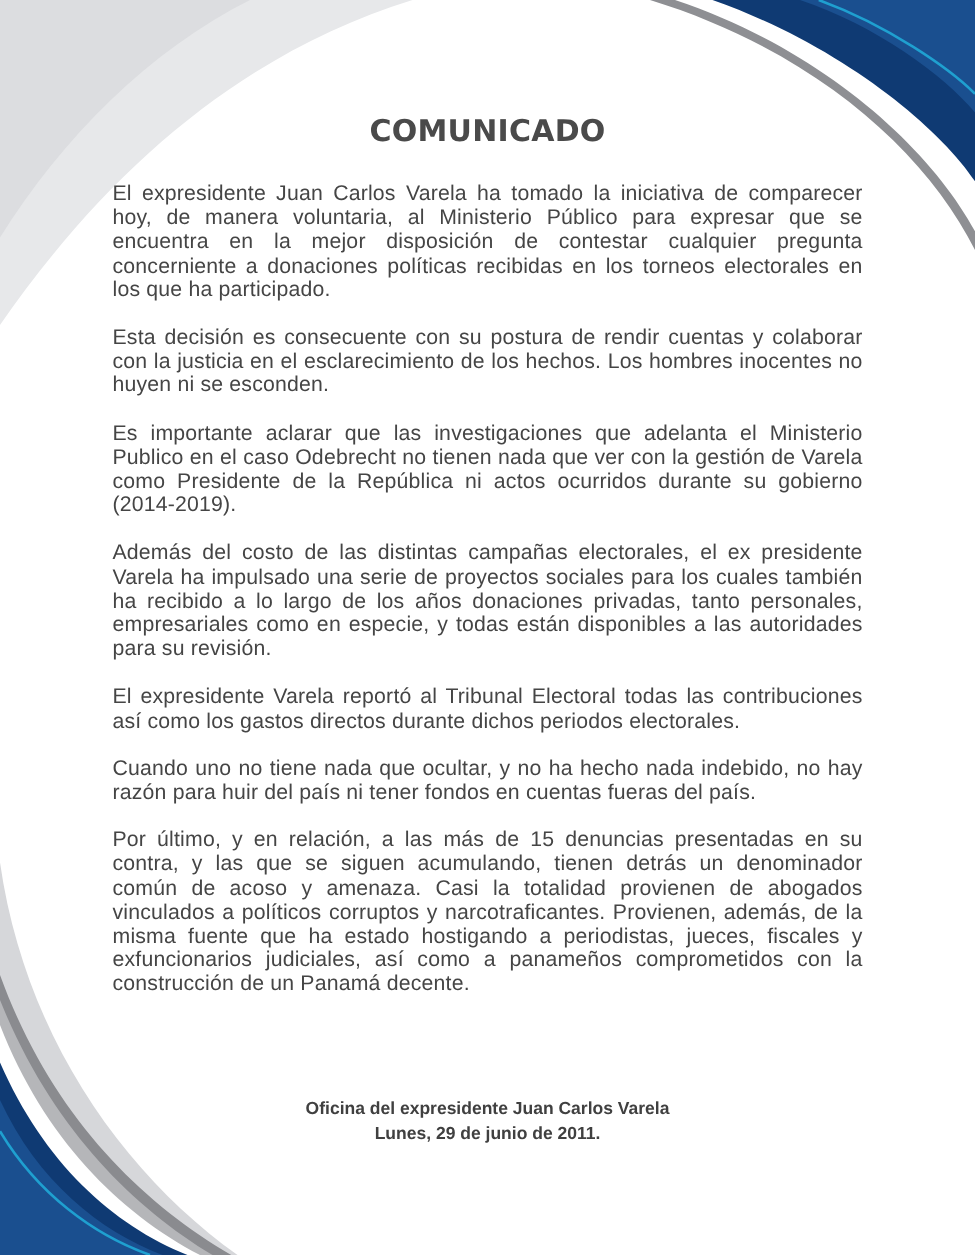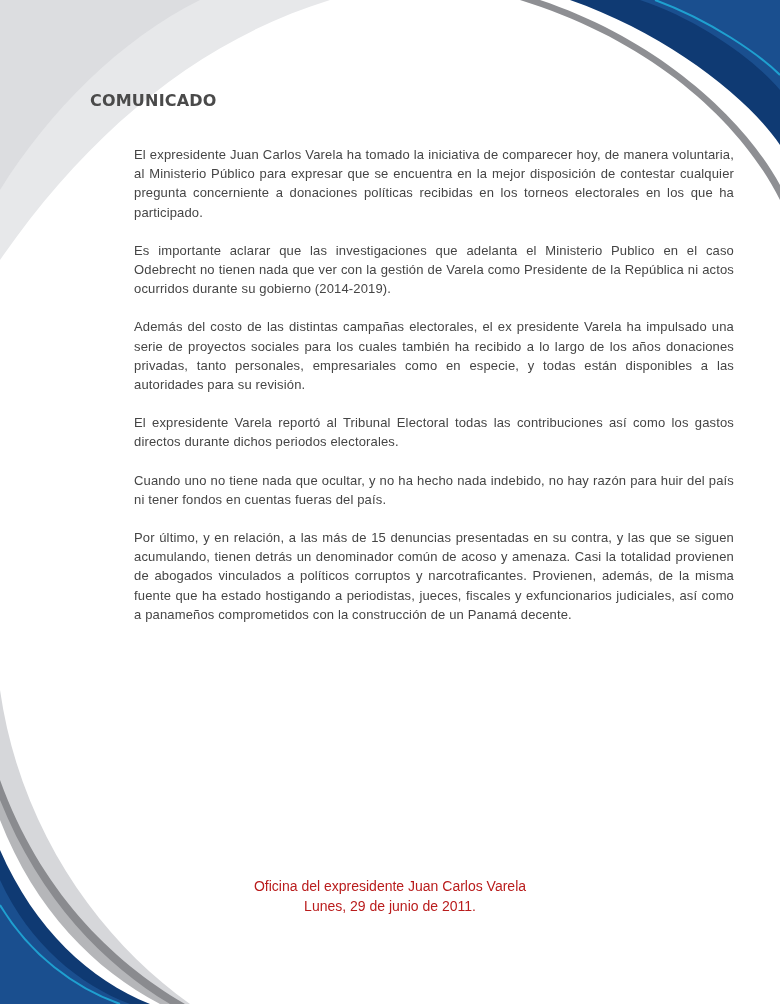--- a/index.html
+++ b/index.html
@@ -5,35 +5,34 @@
   html, body { margin: 0; padding: 0; }
   body {
     width: 780px; height: 1004px; position: relative; overflow: hidden;
     background: #ffffff;
     font-family: "DejaVu Sans", "Liberation Sans", sans-serif;
     color: #454545;
   }
   .deco { position: absolute; left: 0; top: 0; width: 780px; height: 1004px; z-index: 0; }
   .page { position: absolute; left: 90px; top: 0; width: 600px; z-index: 1; }
   .title {
-    position: absolute; left: 0; top: 91px; width: 600px; text-align: left;
-    font-weight: bold; font-size: 16px; letter-spacing: 0.2px; color: #4a4a4a;
+    position: absolute; left: 0; top: 91px; width: 600px; text-align: center;
+    font-weight: bold; font-size: 24px; letter-spacing: 0.2px; color: #4a4a4a;
     font-family: "DejaVu Sans", sans-serif;
   }
   .body {
     position: absolute; left: 0; top: 145px; width: 600px;
-    font-size: 13px; line-height: 19.2px; text-align: justify;
+    font-size: 17px; line-height: 19.2px; text-align: justify;
     font-family: "Liberation Sans", sans-serif;
     letter-spacing: 0.15px;
-    margin-left: 44px;
   }
   .body p { margin: 0 0 19px 0; }
   .signature {
     position: absolute; left: 0; top: 876px; width: 600px; text-align: center;
-    font-weight: normal; font-size: 14px; line-height: 20px; color: #b91c1c;
+    font-weight: bold; font-size: 14px; line-height: 20px; color: #404040;
     font-family: "Liberation Sans", sans-serif;
   }
 </style>
 </head>
 <body>
 
 <svg class="deco" viewBox="0 0 780 1004" xmlns="http://www.w3.org/2000/svg">
 
   <path d="M0,0 L330,0 C200,40 90,130 0,260 Z" fill="#e7e8ea"></path>
   <path d="M0,0 L200,0 C120,40 50,110 0,190 Z" fill="#dcdde0"></path>
@@ -55,20 +54,21 @@
   <path d="M0,850 C35,930 90,980 150,1004 L0,1004 Z" fill="#0f3a73"></path>
   <path d="M0,880 C30,945 80,985 130,1004 L0,1004 Z" fill="#1a4f8f"></path>
   <path d="M0,905 C30,955 75,988 120,1004" fill="none" stroke="#1fa0d0" stroke-width="2"></path>
 </svg>
 
 <div class="page">
   <h1 class="title" style="margin:0;">COMUNICADO</h1>
 
   <div class="body">
     <p>El expresidente Juan Carlos Varela ha tomado la iniciativa de comparecer hoy, de manera voluntaria, al Ministerio Público para expresar que se encuentra en la mejor disposición de contestar cualquier pregunta concerniente a donaciones políticas recibidas en los torneos electorales en los que ha participado.</p>
+    <p>Esta decisión es consecuente con su postura de rendir cuentas y colaborar con la justicia en el esclarecimiento de los hechos. Los hombres inocentes no huyen ni se esconden.</p>
     <p>Es importante aclarar que las investigaciones que adelanta el Ministerio Publico en el caso Odebrecht no tienen nada que ver con la gestión de Varela como Presidente de la República ni actos ocurridos durante su gobierno (2014-2019).</p>
     <p>Además del costo de las distintas campañas electorales, el ex presidente Varela ha impulsado una serie de proyectos sociales para los cuales también ha recibido a lo largo de los años donaciones privadas, tanto personales, empresariales como en especie, y todas están disponibles a las autoridades para su revisión.</p>
     <p>El expresidente Varela reportó al Tribunal Electoral todas las contribuciones así como los gastos directos durante dichos periodos electorales.</p>
     <p>Cuando uno no tiene nada que ocultar, y no ha hecho nada indebido, no hay razón para huir del país ni tener fondos en cuentas fueras del país.</p>
     <p>Por último, y en relación, a las más de 15 denuncias presentadas en su contra, y las que se siguen acumulando, tienen detrás un denominador común de acoso y amenaza. Casi la totalidad provienen de abogados vinculados a políticos corruptos y narcotraficantes. Provienen, además, de la misma fuente que ha estado hostigando a periodistas, jueces, fiscales y exfuncionarios judiciales, así como a panameños comprometidos con la construcción de un Panamá decente.</p>
   </div>
 
   <div class="signature">
     <div>Oficina del expresidente Juan Carlos Varela</div>
     <div>Lunes, 29 de junio de 2011.</div>

